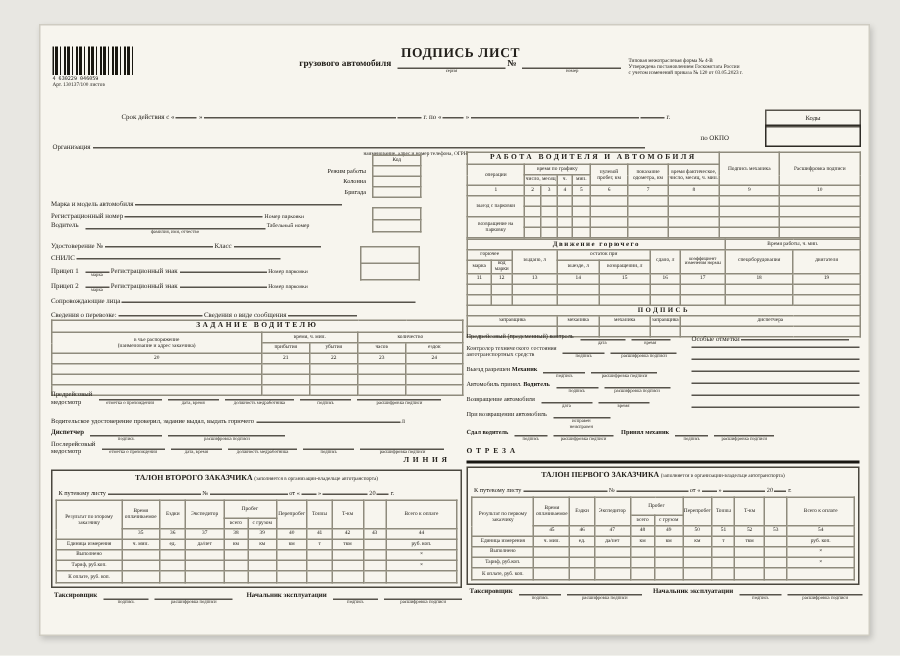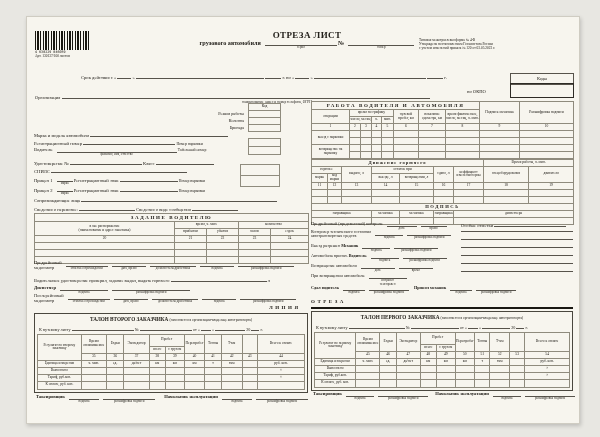--- a/index.html
+++ b/index.html
@@ -36,21 +36,21 @@
 <div class="canvas">
 <div class="paper">
 
   <div class="r" style="left:8px;top:14px">
     <div class="bc"></div>
     <div class="mono" style="font-size:3.4px">4 630229 046059</div>
     <div class="sm">Арт. 130137/100 листов</div>
   </div>
 
   <div class="r ctr" style="left:150px;top:16px;width:260px">
-    <div class="b" style="font-size:9px;letter-spacing:.4px">ОТРЕЗА ЛИСТ</div>
+    <div class="b" style="font-size:9px;letter-spacing:.4px">ПОДПИСЬ ЛИСТ</div>
     <div style="margin-top:2px">
       <span class="b" style="font-size:6.2px">грузового автомобиля</span>
       <span class="sg" style="width:72px"><i class="su"></i><em class="sl">серия</em></span>
       <span class="b" style="font-size:6.2px">№</span>
       <span class="sg" style="width:66px"><i class="su"></i><em class="sl">номер</em></span>
     </div>
   </div>
 
   <div class="r sm" style="left:392px;top:22px;width:154px;white-space:normal">
     <div>Типовая межотраслевая форма № 4-В</div>

